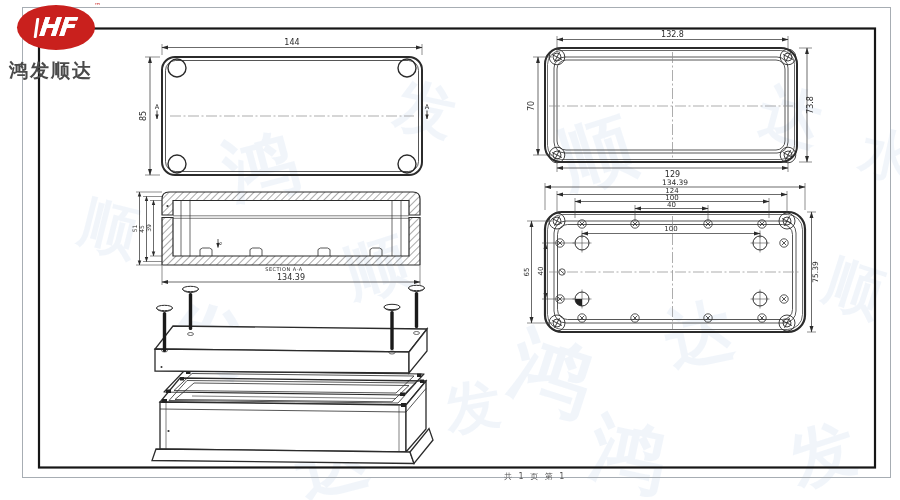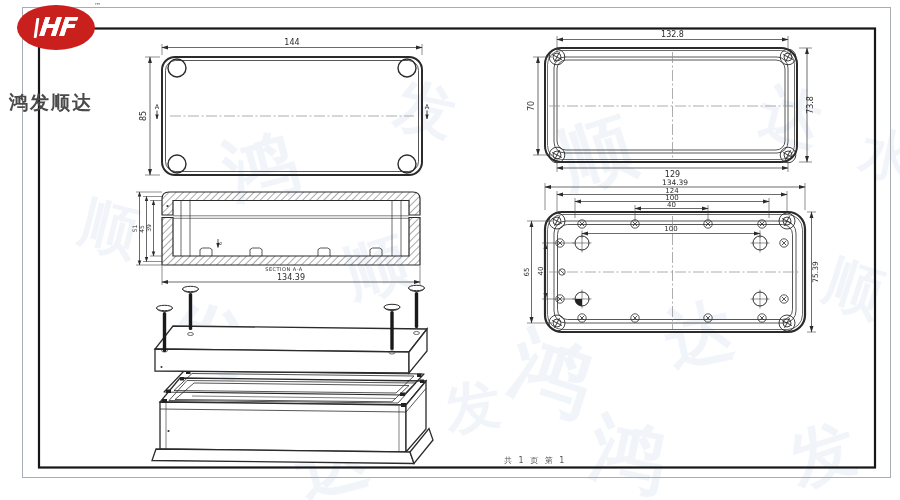--- a/index.html
+++ b/index.html
@@ -12,22 +12,22 @@
   .logo{position:absolute;left:17px;top:5px;width:78px;height:45px;}
   .logo-ellipse{width:78px;height:45px;background:#c9201d;border-radius:50%;
                 display:flex;align-items:center;justify-content:center;}
   .logo-mark{color:#fff;font-style:italic;font-weight:900;font-size:25px;letter-spacing:-1px;
              transform:skewX(-8deg) scaleY(1.05);line-height:1;
              text-shadow:0 0 0 #fff;}
   .lbar{display:inline-block;width:3px;height:20px;background:#fff;margin-right:2px;border-radius:1px;
         transform:skewX(-8deg);}
   .tm{position:absolute;right:-6px;top:-3px;color:#c9201d;font-size:7px;font-style:normal;}
   .company{position:absolute;left:9px;top:58px;font-size:19px;letter-spacing:2px;color:#4a4a4a;
-           font-weight:600;margin-top:32px;}
-  .footer{position:absolute;left:504px;top:455px;font-size:8px;color:#555;letter-spacing:2px;}
+           font-weight:600;}
+  .footer{position:absolute;left:504px;top:471px;font-size:8px;color:#555;letter-spacing:2px;}
   text{fill:#2b2b2b;}
 </style>
 </head>
 <body>
 
 <div id="sheet">
 
   <div class="wm-layer">
       <span class="wm" style="left: 225px; top: 120px; font-size: 72px; color: rgb(74, 130, 200); transform: rotate(-15deg);">鸿</span>
       <span class="wm" style="left: 395px; top: 70px; font-size: 60px; color: rgb(74, 130, 200); transform: rotate(12deg);">发</span>

